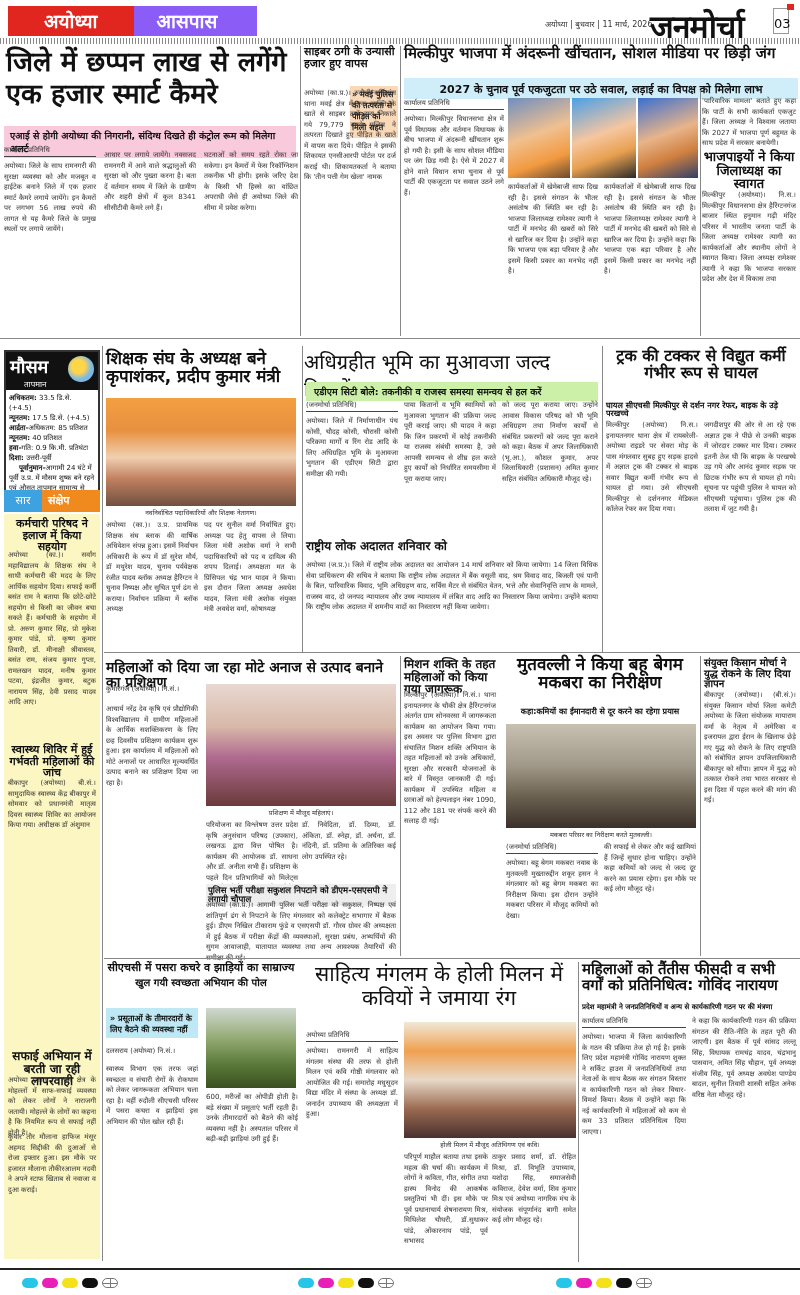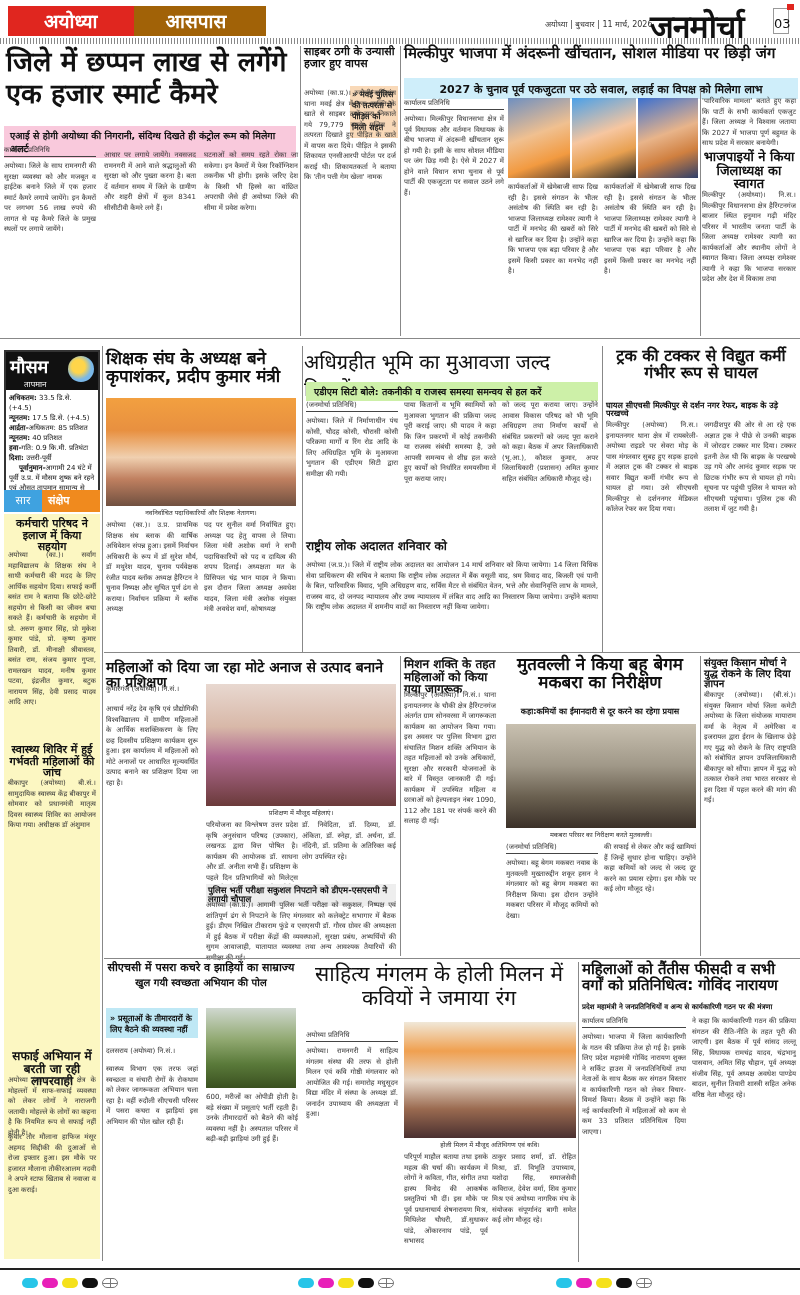--- a/index.html
+++ b/index.html
@@ -1,20 +1,20 @@
 <!DOCTYPE html>
 <html><head>
 <meta charset="utf-8">
 <style>
 *{box-sizing:border-box;margin:0;padding:0}
 body{width:800px;height:1295px;background:#fff;font-family:"DejaVu Sans",sans-serif;color:#111;position:relative;overflow:hidden}
 .abs{position:absolute}
 .topbar{left:8px;top:6px;height:30px;display:flex}
 .tag-red{background:#e0261f;color:#fff;font-weight:bold;font-size:19px;padding:4px 36px;line-height:22px}
-.tag-blk{background:#a16207;color:#fff;font-weight:bold;font-size:19px;padding:4px 40px 4px 32px;line-height:22px}
+.tag-blk{background:#8b5cf6;color:#fff;font-weight:bold;font-size:19px;padding:4px 40px 4px 23px;line-height:22px}
 .dots{left:0;top:38px;width:800px;height:6px;background:repeating-linear-gradient(90deg,#888 0 1px,#fff 1px 3px)}
 .dateline{left:545px;top:18px;font-size:8px;color:#333}
 .brand{left:650px;top:4px;font-size:32px;font-weight:bold;letter-spacing:-1px;font-family:"DejaVu Serif",serif}
 .pageno{left:773px;top:8px;width:16px;height:26px;border:1px solid #999;font-size:13px;text-align:center;padding-top:7px}
 .pageflag{left:787px;top:4px;width:7px;height:6px;background:#e0261f}
 .h1{font-weight:bold;line-height:1.05;color:#111}
 .sub-pink{background:#f9c9dc;font-weight:bold;font-size:11px;padding:3px 6px}
 .sub-blue{background:#cfeefa;font-weight:bold;font-size:13px;padding:3px 8px;text-align:center}
 .sub-green{background:#cdf0a8;font-weight:bold;font-size:11px;padding:3px 8px}
 .text{font-size:7px;line-height:10.5px;color:#333;text-align:justify}

